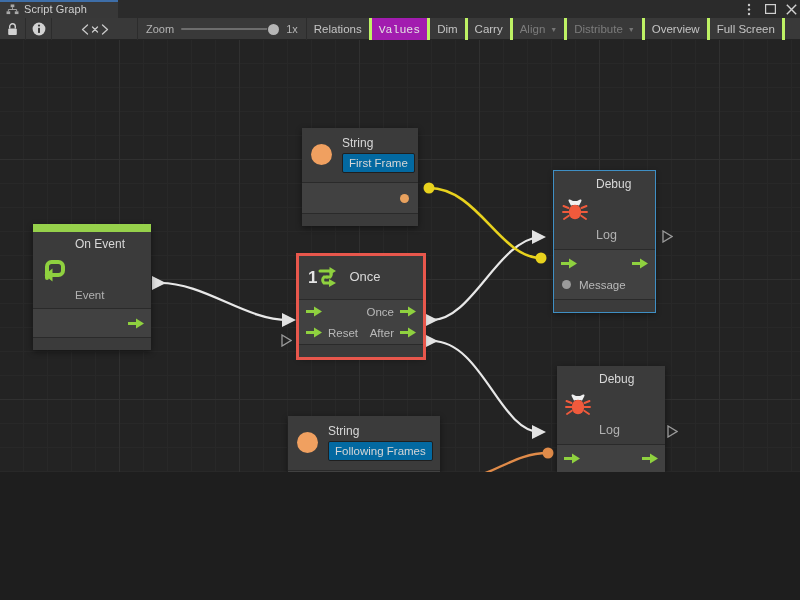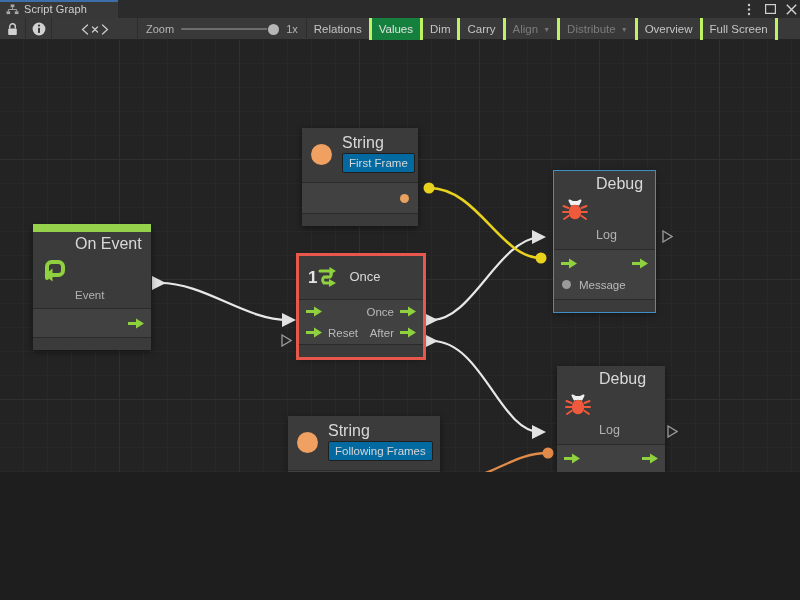--- a/index.html
+++ b/index.html
@@ -37,21 +37,21 @@
            border-right:1px solid #2c2c2c;box-sizing:border-box;}
   .tb-zoom-label{font-size:11px;color:#b4b4b4;}
   .slider{position:relative;width:98px;height:12px;display:flex;align-items:center;}
   .slider-track{position:absolute;left:0;right:0;top:5px;height:2px;background:#6d6d6d;border-radius:1px;}
   .slider-knob{position:absolute;right:0;top:1px;width:11px;height:11px;border-radius:50%;
                background:#b6b6b6;box-shadow:0 0 0 1px #3a3a3a;}
   .zoom-val{font-size:11px;color:#b4b4b4;}
   .tb-btn{display:flex;align-items:center;justify-content:center;padding:10px 7px;height:22px;
           font-size:11.5px;color:#c4c4c4;border-right:3px solid #bef264;box-sizing:border-box;
           white-space:nowrap;cursor:default;}
-  .tb-btn.active{background:#15803d;color:#e2e2e2;}
+  .tb-btn.active{background:#a21caf;color:#e2e2e2;font-family:Liberation Mono, monospace;}
   .tb-btn.dimmed{color:#7c7c7c;}
   .tb-caret{margin-left:5px;font-size:7px;line-height:1;opacity:.9;}
 
   
   .canvas{position:absolute;left:0;top:40px;width:800px;height:560px;background:#232323;overflow:hidden;}
   .grid-minor,.grid-major{position:absolute;inset:0;}
   .grid-minor{
     background-image:
       linear-gradient(to right,#282828 1px,transparent 1px),
       linear-gradient(to bottom,#282828 1px,transparent 1px);
@@ -63,21 +63,21 @@
     background-size:120px 120px;background-position:-1px -1px;}
 
   .wires{position:absolute;left:0;top:0;width:800px;height:560px;overflow:visible;}
 
   
   .node{position:absolute;background:#3b3b3b;box-sizing:border-box;
         box-shadow:0 2px 6px rgba(0,0,0,.45);}
   .node-head{display:flex;align-items:center;padding:7px 8px 7px 9px;gap:9px;
              border-bottom:1px solid #2a2a2a;box-sizing:border-box;}
   .node-title{display:flex;flex-direction:column;justify-content:center;gap:1px;}
-  .node-title .t1{font-size:16px;color:#d8d8d8;line-height:14px;}
+  .node-title .t1{font-size:12px;color:#d8d8d8;line-height:14px;}
   .node-title .t2{font-size:11.5px;color:#b2b2b2;line-height:14px;margin-top:36px;}
   .node-body{position:relative;background:#414141;box-sizing:border-box;}
   .node-foot{height:13px;background:#3b3b3b;border-top:1px solid #2a2a2a;box-sizing:border-box;}
 
   .greenbar{height:8px;background:#96d14b;}
   .sel-red{outline:3px solid #e8574c;outline-offset:0px;}
   .sel-blue{outline:1px solid #3f8fc4;outline-offset:0px;}
 
   .port-row{display:flex;align-items:center;justify-content:space-between;height:21px;
             padding:0 7px;box-sizing:border-box;}

